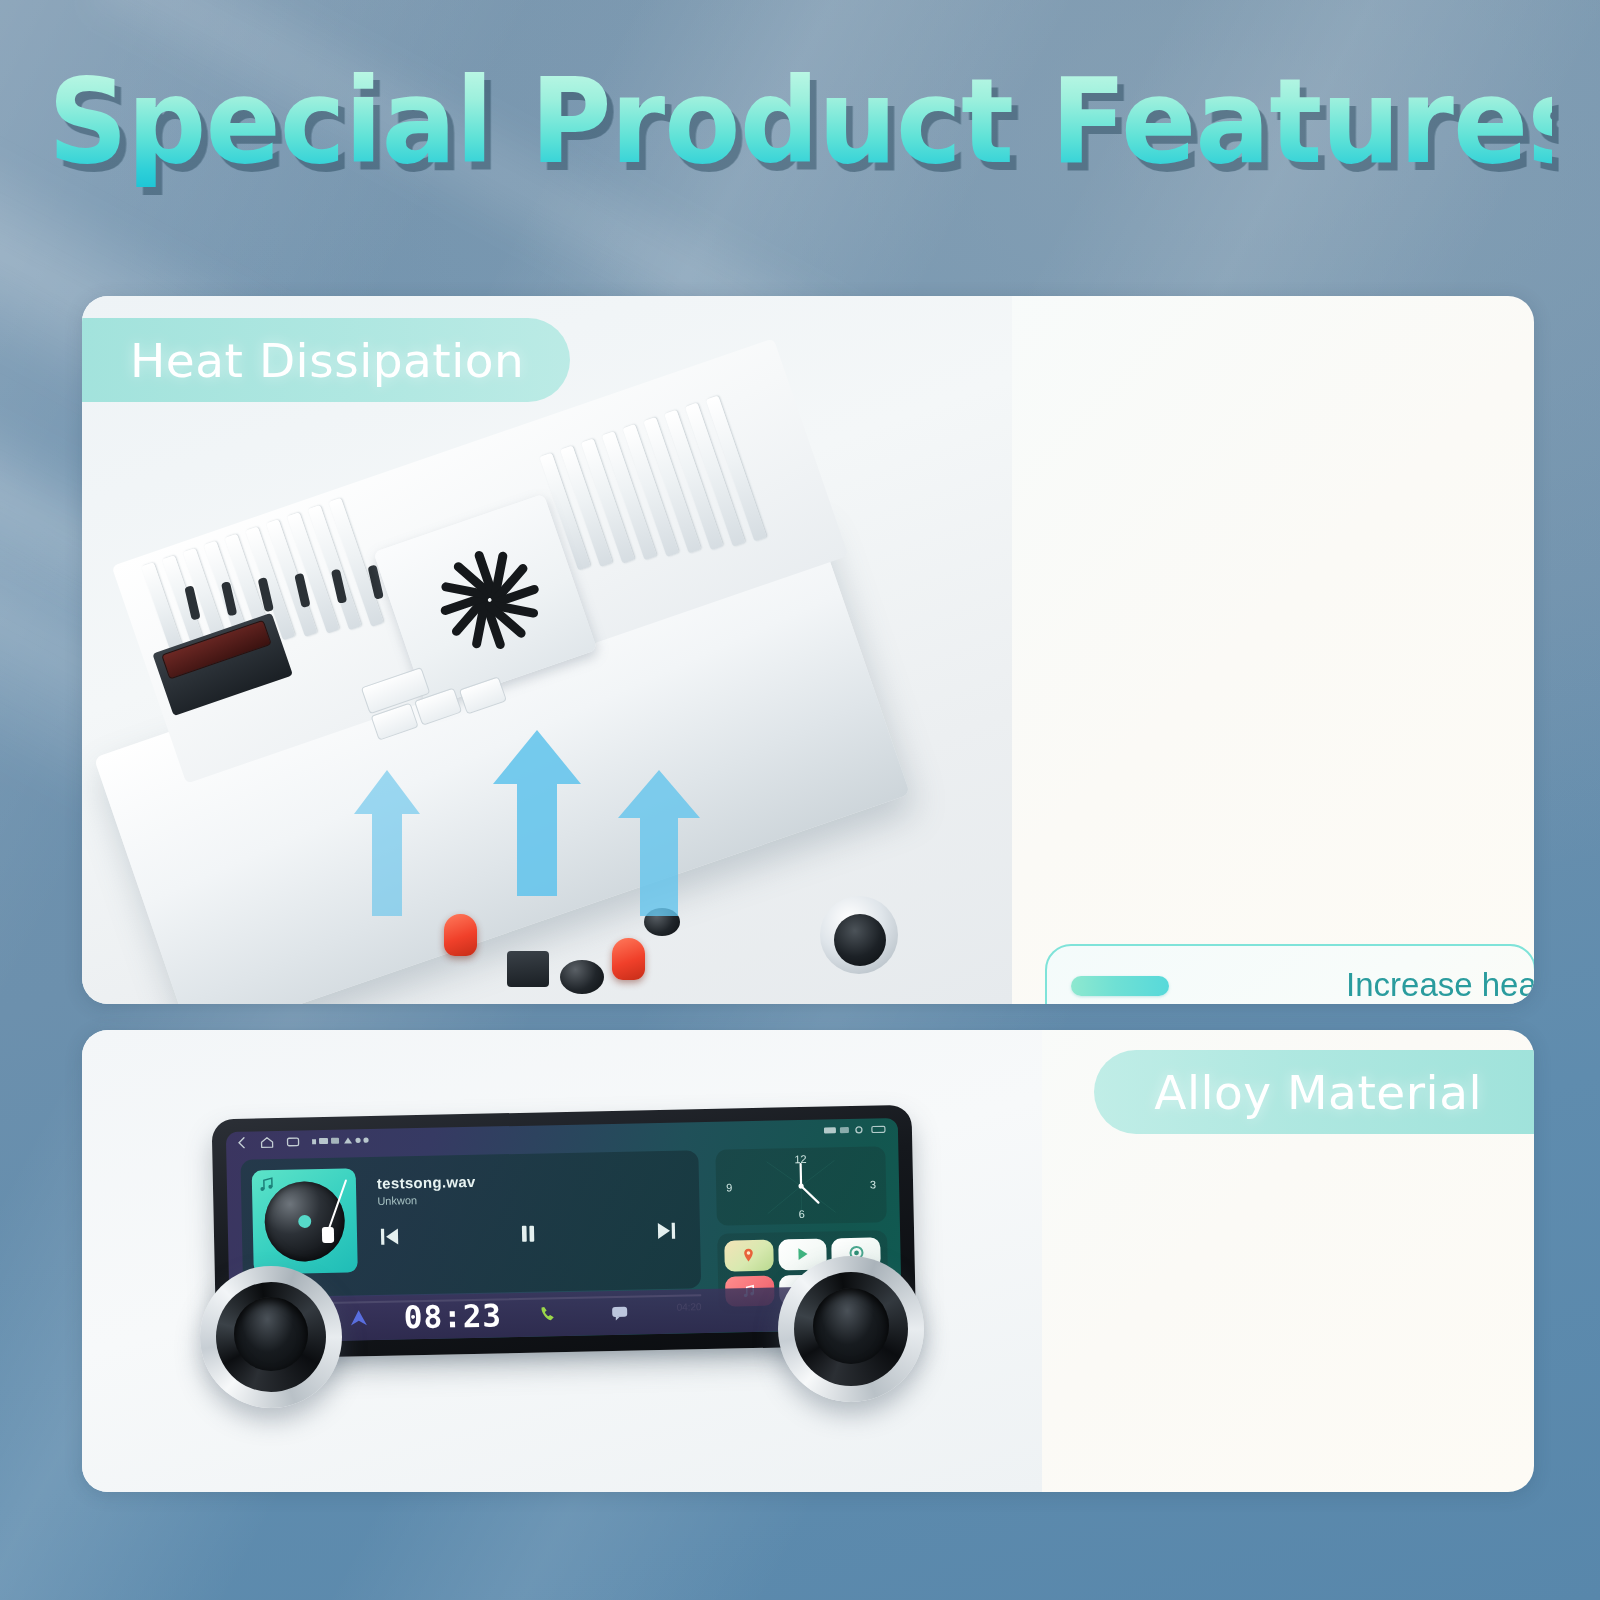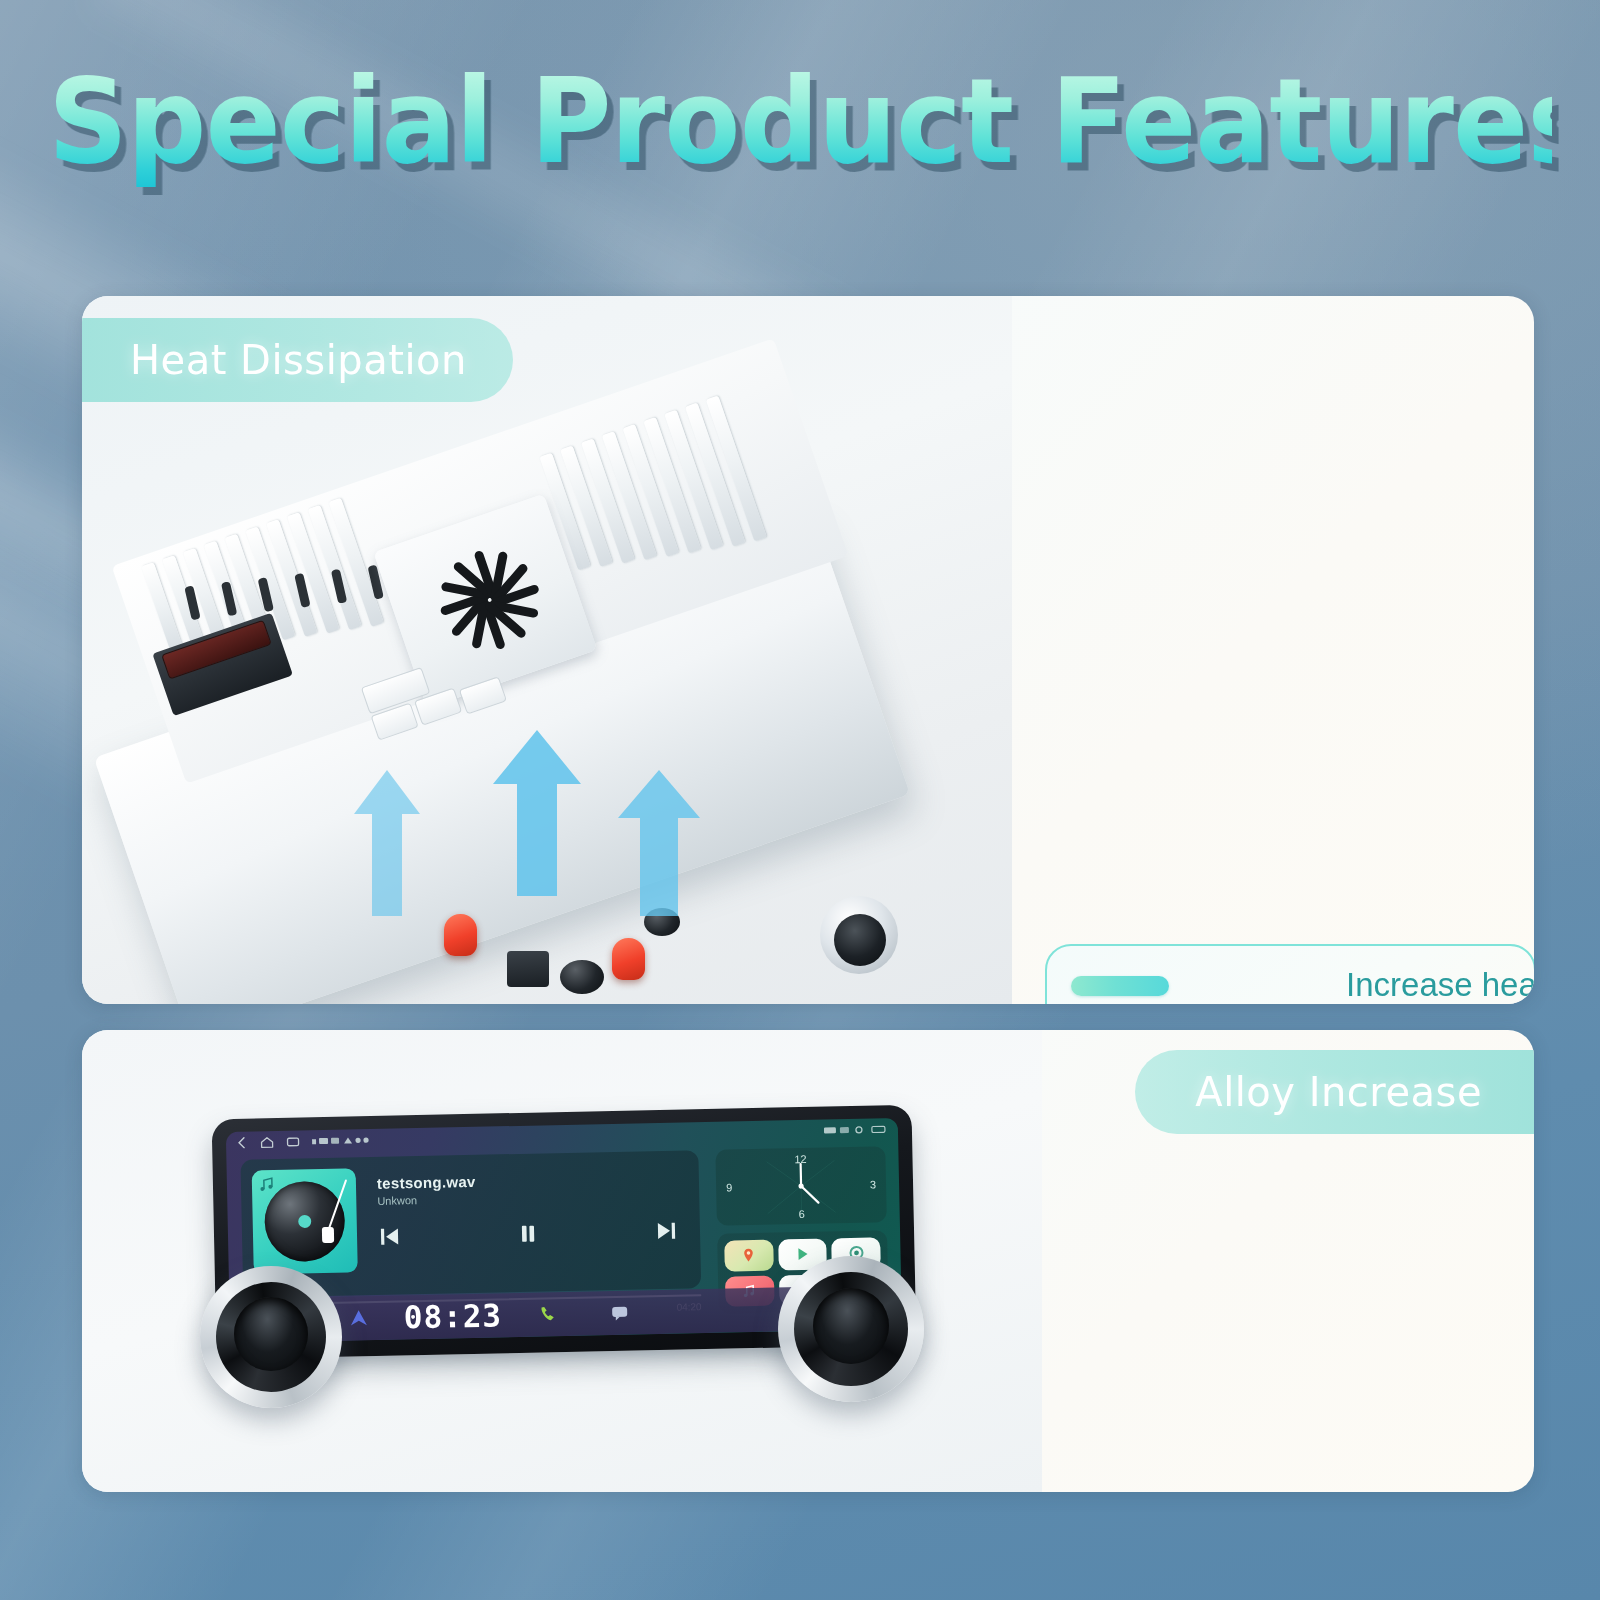--- a/index.html
+++ b/index.html
@@ -35,21 +35,21 @@
 
   
   .card{position:absolute;border-radius:26px;overflow:hidden;
     background:linear-gradient(135deg,#f3f9fb 0%,#f7fbfb 38%,#fbfaf6 70%,#fdfbf5 100%);
     box-shadow:0 3px 18px rgba(30,55,75,0.17);}
   #card-heat{left:82px;top:296px;width:1452px;height:708px;}
   #card-alloy{left:82px;top:1030px;width:1452px;height:462px;}
 
   
   .pill{position:absolute;display:flex;align-items:center;
-    color:#ffffff;font-size:40px;font-weight:400;
+    color:#ffffff;font-size:47px;font-weight:400;
     text-shadow:0 0 14px rgba(255,255,255,0.55);
     letter-spacing:0.5px;
     font-family:"DejaVu Sans","Liberation Sans",sans-serif;}
   #pill-heat{left:0;top:22px;height:84px;padding:0 46px 0 48px;
     border-top-right-radius:42px;border-bottom-right-radius:42px;
     background:linear-gradient(90deg,rgba(150,224,216,0.86) 0%,rgba(160,228,220,0.80) 60%,rgba(168,231,223,0.74) 100%);}
   #pill-alloy{right:0;top:20px;height:84px;padding:0 52px 0 60px;
     border-top-left-radius:42px;border-bottom-left-radius:42px;
     background:linear-gradient(270deg,rgba(150,224,216,0.90) 0%,rgba(160,228,220,0.84) 55%,rgba(170,232,224,0.72) 100%);}
 
@@ -439,16 +439,16 @@
       <div class="knob-well"></div>
     </div>
 
     <div class="knob" style="left:696px;top:226px;width:146px;height:146px;">
       <div class="knob-inner"></div>
       <div class="knob-well"></div>
     </div>
   </div>
 
   <div class="pill" id="pill-alloy">
-    <span>Alloy Increase</span>
+    <span>Alloy Material</span>
   </div>
 
 </div>
 
 </body></html>

